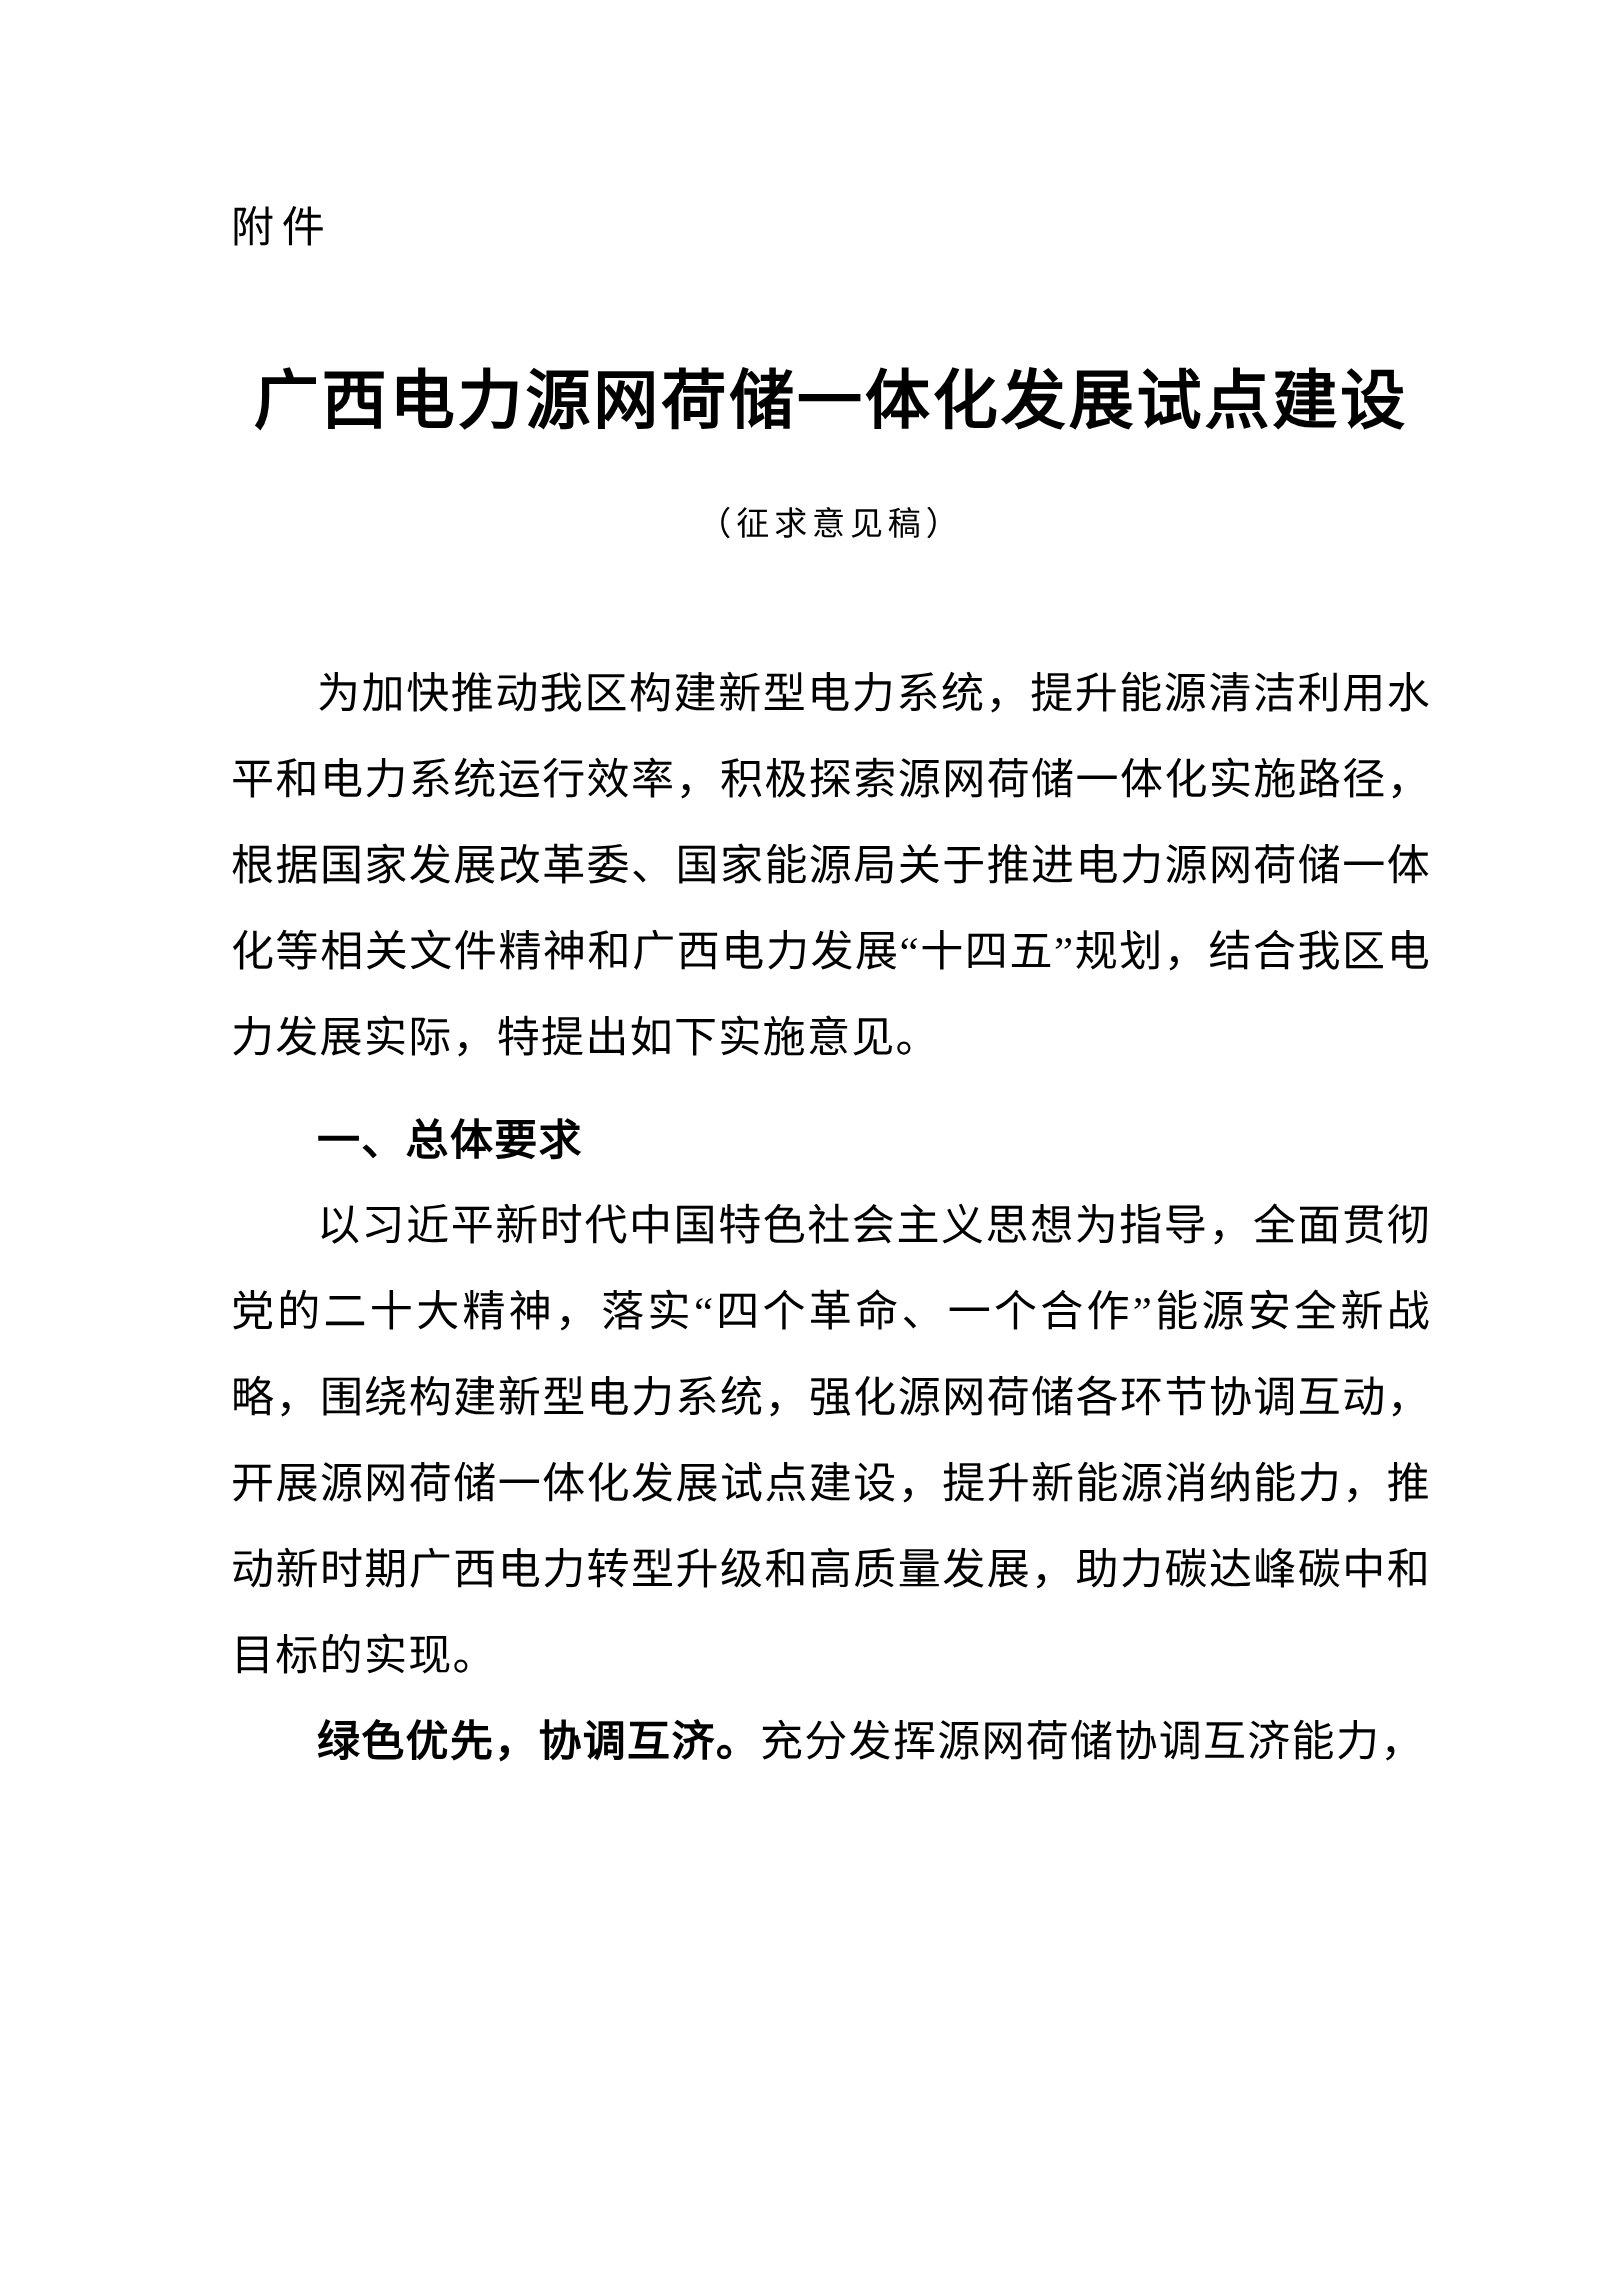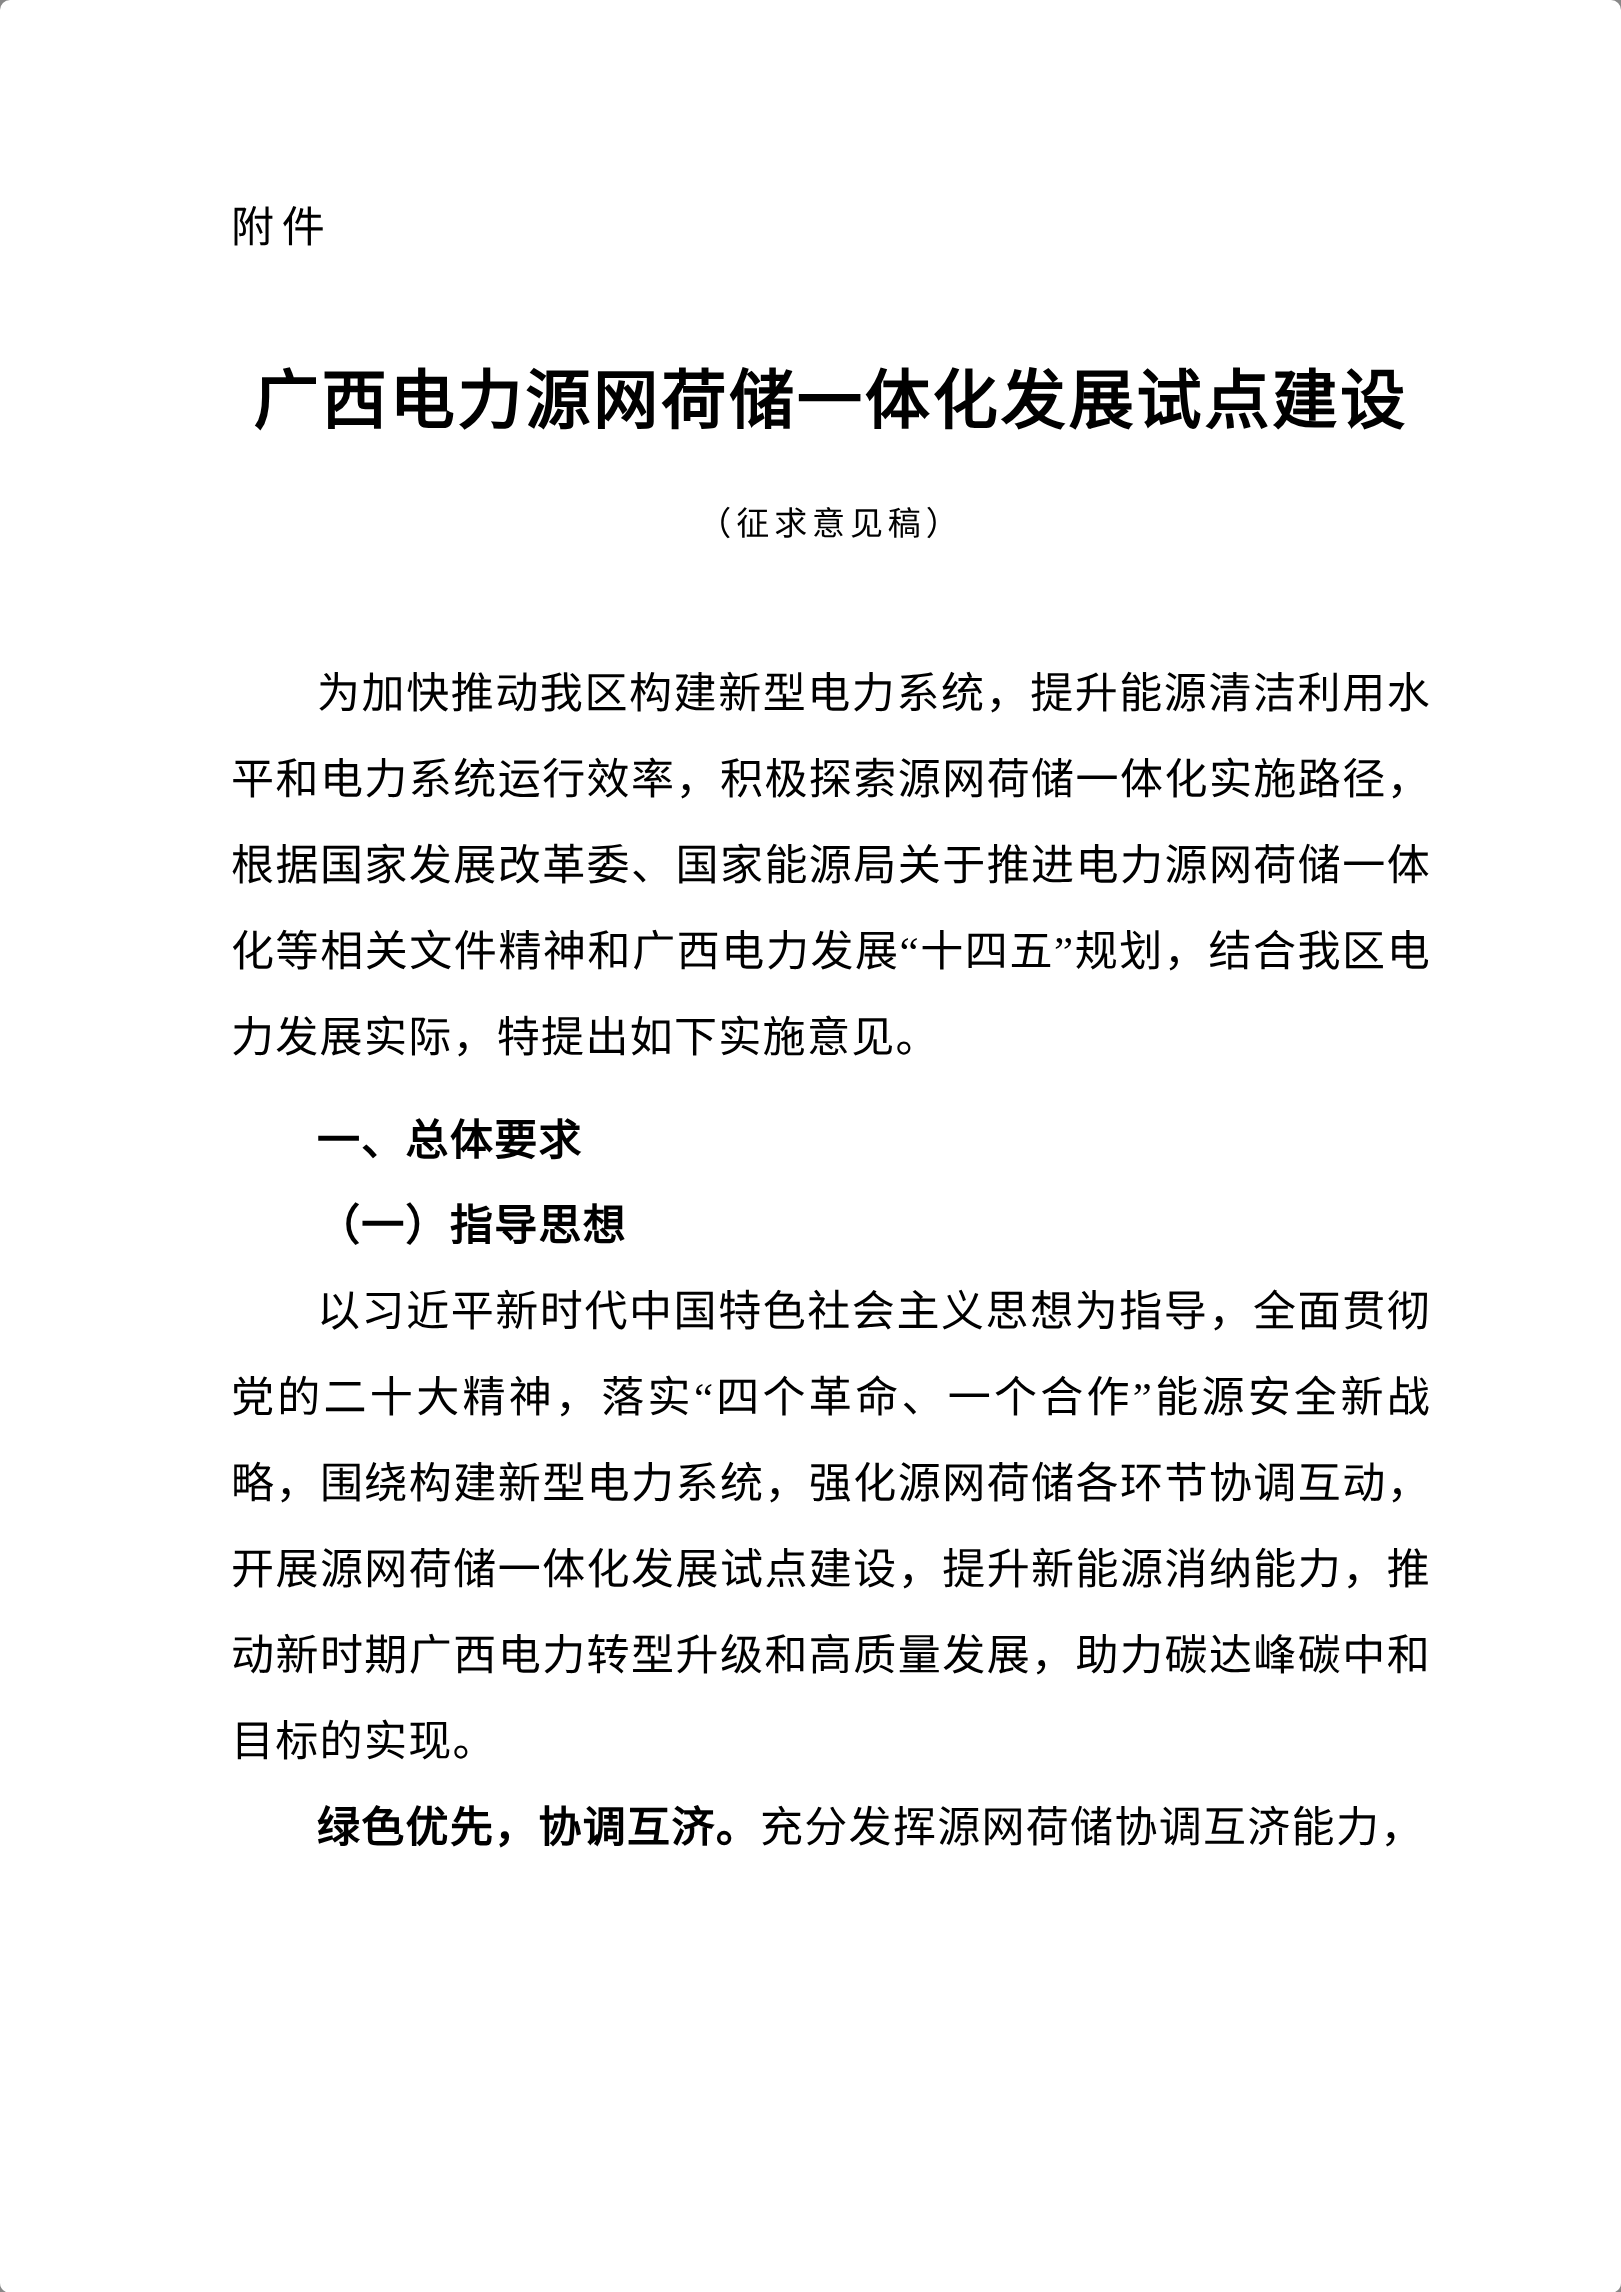--- a/index.html
+++ b/index.html
@@ -9,21 +9,20 @@
   }
   .page {
     position: relative;
     width: 1621px;
     height: 2293px;
     margin: 0 auto;
     background: #ffffff;
     color: #000000;
     overflow: hidden;
     font-family: "Liberation Serif", "DejaVu Serif", serif;
-    border-radius: 10px;
   }
   .content {
     width: 1200px;
     margin-left: 231px;
   }
   
   .attachment {
     margin-top: 204px;
     font-family: "Liberation Sans", "DejaVu Sans", sans-serif;
     font-size: 43px;
@@ -93,21 +92,20 @@
     </div>
 
     <div class="subtitle">（征求意见稿）</div>
 
     <div class="body-text">
 
       <p class="para">为加快推动我区构建新型电力系统，提升能源清洁利用水平和电力系统运行效率，积极探索源网荷储一体化实施路径，根据国家发展改革委、国家能源局关于推进电力源网荷储一体化等相关文件精神和广西电力发展“十四五”规划，结合我区电力发展实际，特提出如下实施意见。</p>
 
       <p class="heading-sans">一、总体要求</p>
 
-      <p class="heading-serif">（一）指导思想</p>
 
       <p class="para">以习近平新时代中国特色社会主义思想为指导，全面贯彻党的二十大精神，落实“四个革命、一个合作”能源安全新战略，围绕构建新型电力系统，强化源网荷储各环节协调互动，开展源网荷储一体化发展试点建设，提升新能源消纳能力，推动新时期广西电力转型升级和高质量发展，助力碳达峰碳中和目标的实现。</p>
 
 
       <p class="para"><span class="lead-bold">绿色优先，协调互济。</span><span>充分发挥源网荷储协调互济能力，</span></p>
 
     </div>
   </div>
 </div>
 

